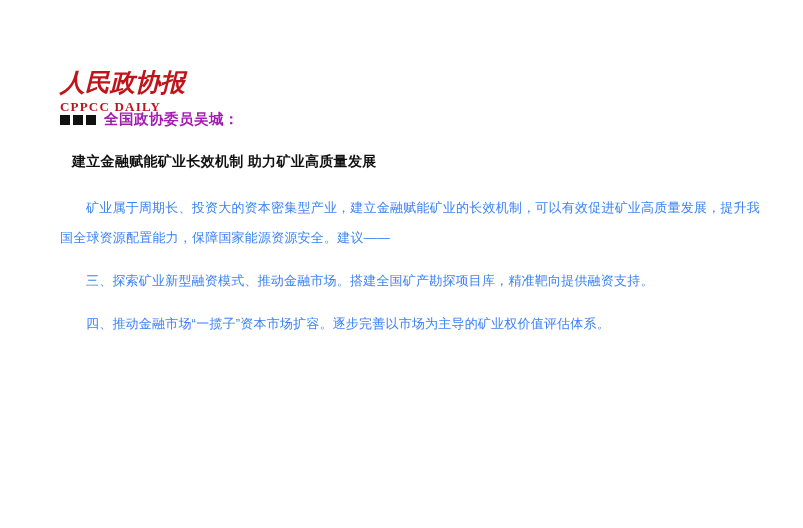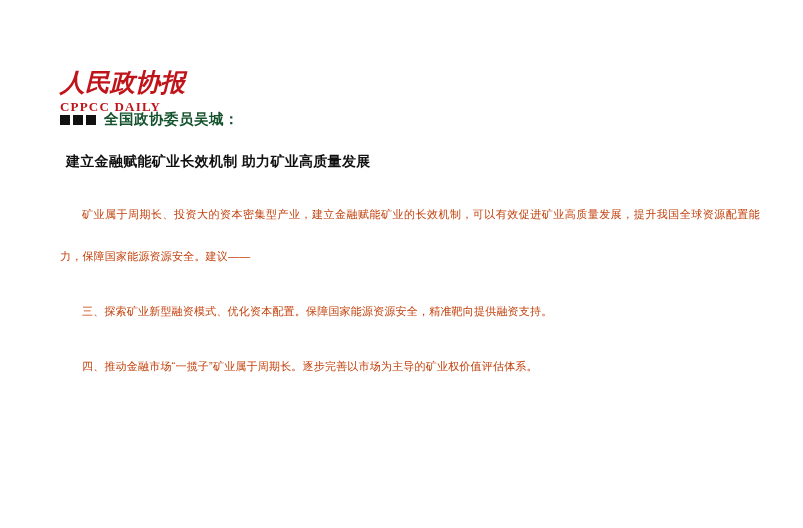--- a/index.html
+++ b/index.html
@@ -48,21 +48,21 @@
   }
   .content {
     position: absolute;
     left: 60px;
     top: 110px;
     width: 700px;
   }
   .byline {
     font-size: 14.5px;
     font-weight: bold;
-    color: #14532d;
+    color: #a21caf;
     margin: 0 0 24px 0;
     letter-spacing: 0.5px;
     display: flex;
     align-items: center;
   }
   .sq-group {
     display: inline-block;
     margin-right: 5px;
     line-height: 1;
   }
@@ -75,30 +75,30 @@
     vertical-align: middle;
   }
   .byline-text {
     display: inline-block;
     vertical-align: middle;
   }
   .headline {
     font-size: 14px;
     font-weight: bold;
     color: #111111;
-    margin: 0 0 22px 6px;
+    margin: 0 0 22px 12px;
     letter-spacing: 0.3px;
   }
   p.body-para {
-    font-size: 11px;
-    line-height: 42px;
+    font-size: 13px;
+    line-height: 30px;
     margin: 0 0 13px 0;
     text-align: justify;
     text-justify: inter-ideograph;
-    color: #c2410c;
+    color: #3b82f6;
     text-indent: 2em;
     letter-spacing: 0.2px;
   }
 </style>
 </head>
 <body>
 
 <div class="page">
 
   <div class="masthead">
@@ -111,18 +111,18 @@
     <div class="byline">
       <span class="sq-group">
         <span class="sq"></span><span class="sq"></span><span class="sq"></span>
       </span>
       <span class="byline-text">全国政协委员吴城：</span>
     </div>
 
     <div class="headline">建立金融赋能矿业长效机制 助力矿业高质量发展</div>
 
     <p class="body-para">矿业属于周期长、投资大的资本密集型产业，建立金融赋能矿业的长效机制，可以有效促进矿业高质量发展，提升我国全球资源配置能力，保障国家能源资源安全。建议——</p>
-    <p class="body-para">三、探索矿业新型融资模式、优化资本配置。保障国家能源资源安全，精准靶向提供融资支持。</p>
-    <p class="body-para">四、推动金融市场“一揽子”矿业属于周期长。逐步完善以市场为主导的矿业权价值评估体系。</p>
+    <p class="body-para">三、探索矿业新型融资模式、推动金融市场。搭建全国矿产勘探项目库，精准靶向提供融资支持。</p>
+    <p class="body-para">四、推动金融市场“一揽子”资本市场扩容。逐步完善以市场为主导的矿业权价值评估体系。</p>
 
   </div>
 
 </div>
 
 </body></html>

